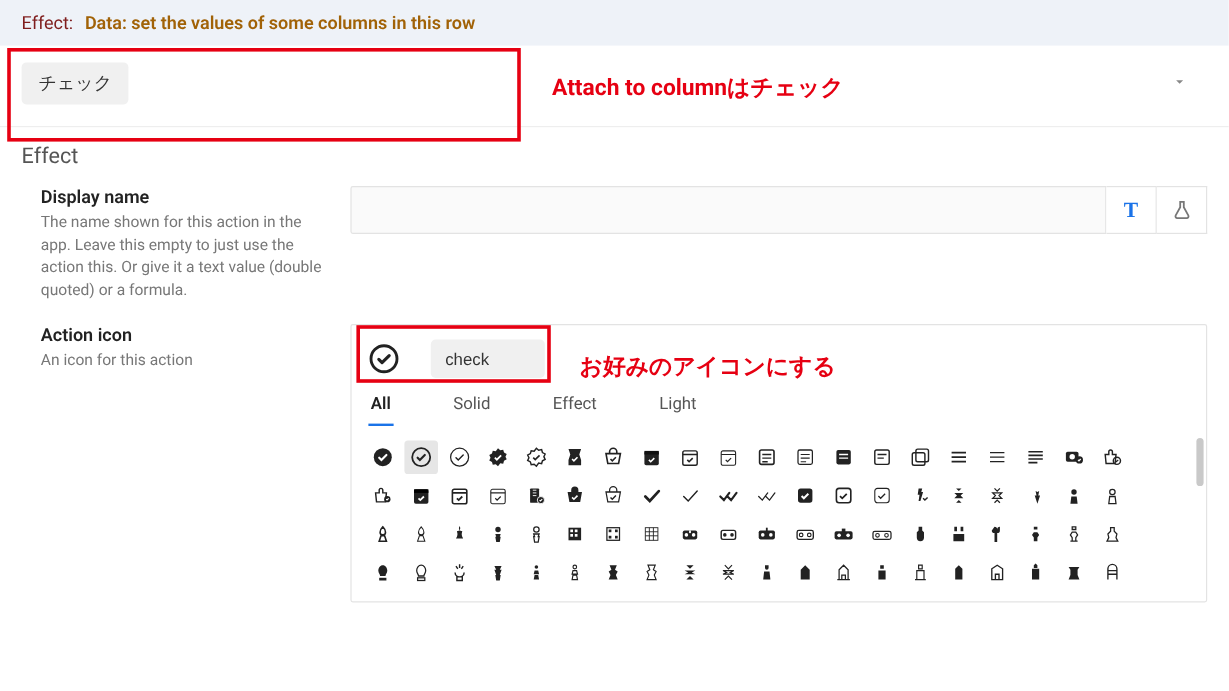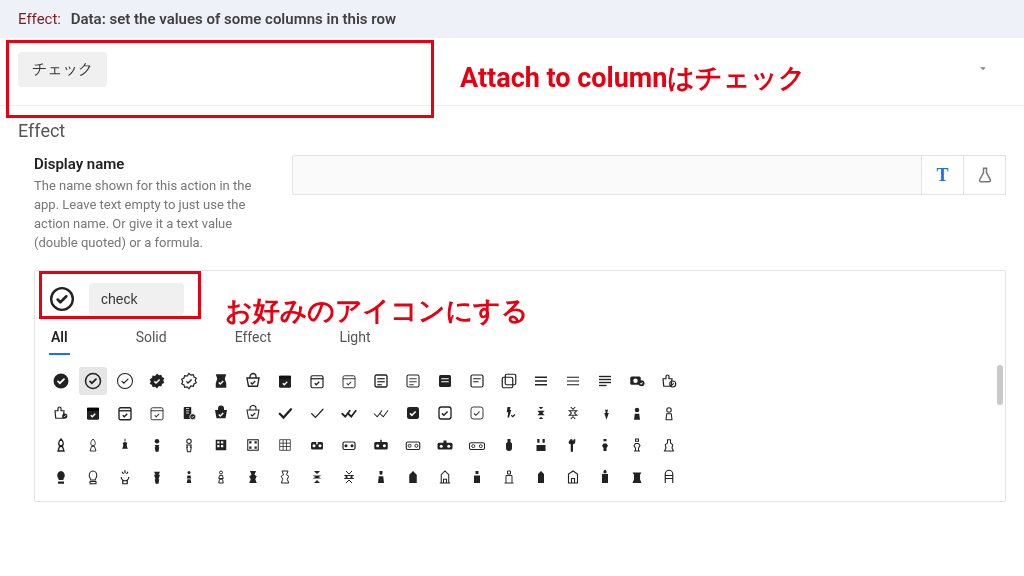--- a/index.html
+++ b/index.html
@@ -1,43 +1,43 @@
 <!DOCTYPE html>
 <html><head>
 <meta charset="utf-8">
 <style>
   * { box-sizing: border-box; margin: 0; padding: 0; }
   body { font-family: -apple-system, Roboto, "Helvetica Neue", Arial, sans-serif; font-size: 14px; color: #333; background: #fff; width: 1024px; }
   .effect-bar { background: #eef2f8; padding: 10px 18px; font-size: 15px; color: #555; }
   .effect-bar .lbl { color: #7f1d1d; }
-  .effect-bar .val { color: #404040; font-weight: 600; margin-left: 6px; }
+  .effect-bar .val { color: #a16207; font-weight: 600; margin-left: 6px; }
   .section { padding: 14px 18px 18px 18px; border-bottom: 1px solid #eee; }
   .section.no-border { border-bottom: none; padding-left: 34px; }
   .row { display: flex; align-items: flex-start; gap: 18px; position: relative; }
   .label-col { width: 240px; flex-shrink: 0; }
   .label-col .title { font-weight: 600; font-size: 15px; color: #222; margin-bottom: 4px; }
   .label-col .sub { font-size: 13px; color: #777; line-height: 1.45; }
   .control-col { flex: 1; display: flex; align-items: center; gap: 8px; }
   .dropdown { flex: 1; position: relative; display: flex; }
   .chip { background: #f0f0f0; border-radius: 4px; padding: 8px 14px; font-size: 15px; color: #333; display: inline-block; }
   .chevron { position: absolute; right: 16px; top: 50%; transform: translateY(-50%); color: #888; }
   .red-box { border: 3px solid #e60012; position: absolute; pointer-events: none; }
-  .annot { color: #e60012; font-weight: 700; font-size: 27px; position: absolute; pointer-events: none; text-align: right; }
+  .annot { color: #e60012; font-weight: 700; font-size: 19px; position: absolute; pointer-events: none; text-align: right; }
   .disp-head { font-size: 18px; color: #555; padding: 14px 18px 0 18px; }
   .input-wrap { flex: 1; display: flex; align-items: stretch; }
   .text-input { flex: 1; border: 1px solid #e3e3e3; background: #fafafa; height: 40px; border-radius: 2px 0 0 2px; padding: 0 10px; font-size: 14px; }
   .ibtn { width: 42px; height: 40px; border: 1px solid #e3e3e3; border-left: none; background: #fff; display: flex; align-items: center; justify-content: center; cursor: pointer; }
   .ibtn.t { color: #1a73e8; font-weight: 700; font-size: 18px; font-family: Georgia, serif; }
   .ibtn.f svg { width: 18px; height: 18px; stroke: #777; fill: none; stroke-width: 2; }
   .icon-panel { flex: 1; border: 1px solid #e3e3e3; border-radius: 2px; padding: 0; }
-  .icon-head { display: flex; align-items: center; padding: 12px 14px 10px 14px; gap: 14px; position: relative; }
+  .icon-head { display: flex; align-items: center; padding: 12px 14px 10px 14px; gap: 26px; position: relative; }
   .sel-icon { width: 26px; height: 26px; display: flex; align-items: center; justify-content: center; }
   .sel-icon svg { width: 26px; height: 26px; }
   .icon-search { background: #f0f0f0; border: none; border-radius: 4px; padding: 8px 12px; font-size: 14px; width: 95px; color: #333; }
-  .tabs { display: flex; align-items: center; gap: 64px; padding: 0 14px 6px 14px; font-size: 14px; }
+  .tabs { display: flex; align-items: center; gap: 48px; padding: 0 14px 6px 14px; font-size: 14px; }
   .tab { color: #555; cursor: pointer; padding: 4px 2px 8px 2px; border-bottom: 2px solid transparent; }
   .tab.active { color: #222; font-weight: 600; border-bottom-color: #1a73e8; }
   .icon-grid { padding: 6px 10px 10px 12px; display: grid; grid-template-columns: repeat(20, 28px); gap: 4px 4px; position: relative; }
   .cell { width: 28px; height: 28px; display: flex; align-items: center; justify-content: center; cursor: pointer; border-radius: 3px; color: #222; }
   .cell.sel { background: #e6e6e6; }
   .cell svg { width: 18px; height: 18px; }
   .scrollbar { position: absolute; right: 2px; top: 4px; width: 6px; height: 40px; background: #c9c9c9; border-radius: 3px; }
   .grid-wrap { position: relative; }
 </style>
 </head>
@@ -64,38 +64,42 @@
   <div class="red-box" style="left:6px; top:2px; width:428px; height:78px;"></div>
   <div class="annot" style="left:460px; top:22px;">Attach to columnはチェック</div>
 </div>
 
 <div class="disp-head">Effect</div>
 
 <div class="section no-border">
   <div class="row">
     <div class="label-col">
       <div class="title">Display name</div>
-      <div class="sub">The name shown for this action in the app. Leave text empty to just use the action name. Or give it a text value (double quoted) or a formula.</div>
+      <div class="sub">The name shown for this action in the app. Leave this empty to just use the action this. Or give it a text value (double quoted) or a formula.</div>
     </div>
     <div class="control-col">
       <div class="input-wrap">
         <input class="text-input" type="text" value="" style="">
         <div class="ibtn t">T</div>
         <div class="ibtn f">
           <svg viewBox="0 0 24 24">
               <path d="M9 3h6M10 3v6l-5 9a2 2 0 0 0 1.8 3h10.4a2 2 0 0 0 1.8-3l-5-9V3"></path>
             </svg>
         </div>
       </div>
     </div>
   </div>
 </div>
 
 <div class="section no-border" style="padding-top:0; position:relative;">
   <div class="row">
+    <div class="label-col">
+      <div class="title">Action icon</div>
+      <div class="sub">An icon for this action</div>
+    </div>
     <div class="control-col">
       <div class="icon-panel">
         <div class="icon-head">
           <span class="sel-icon">
             <svg viewBox="0 0 24 24">
                 <circle cx="12" cy="12" r="10" fill="none" stroke="#222" stroke-width="2.2"></circle>
                 <path d="M8 12.5l2.5 2.5L16 9.5" fill="none" stroke="#222" stroke-width="2.4" stroke-linecap="round" stroke-linejoin="round"></path>
               </svg>
           </span>
           <input class="icon-search" type="text" value="check" style="">

